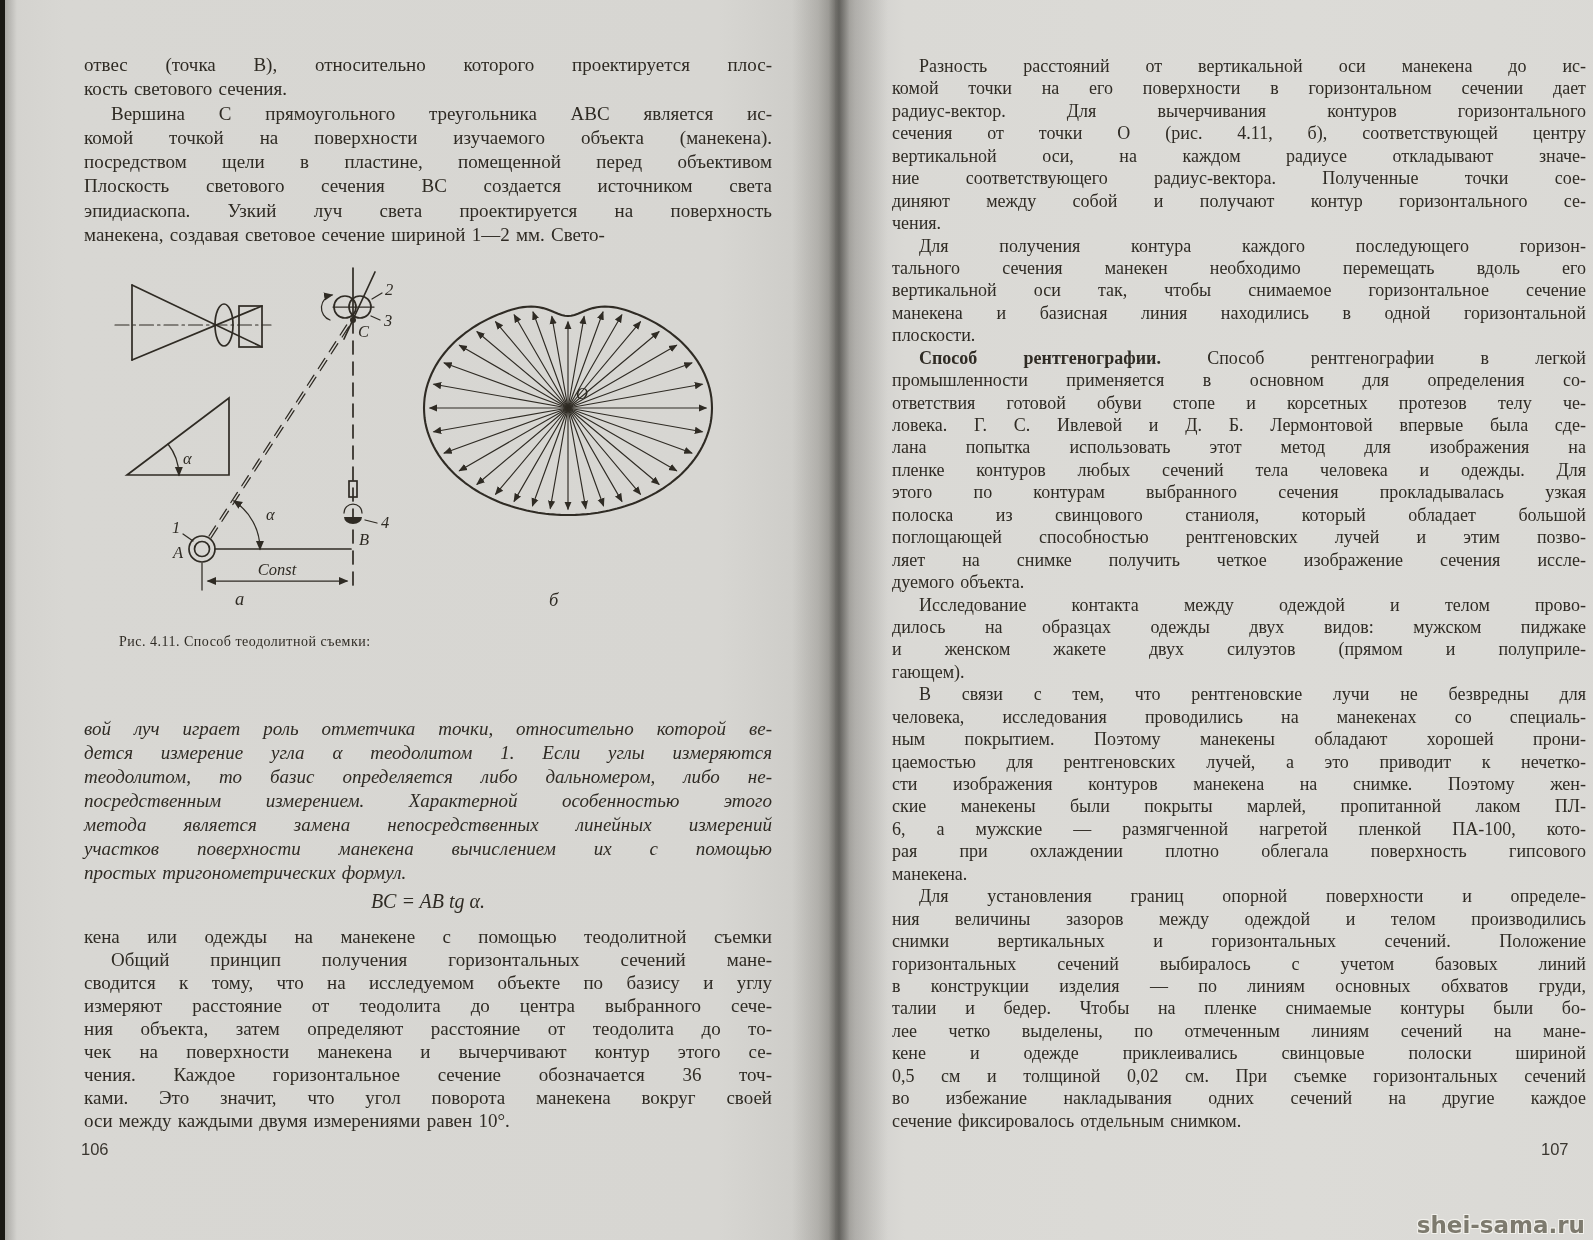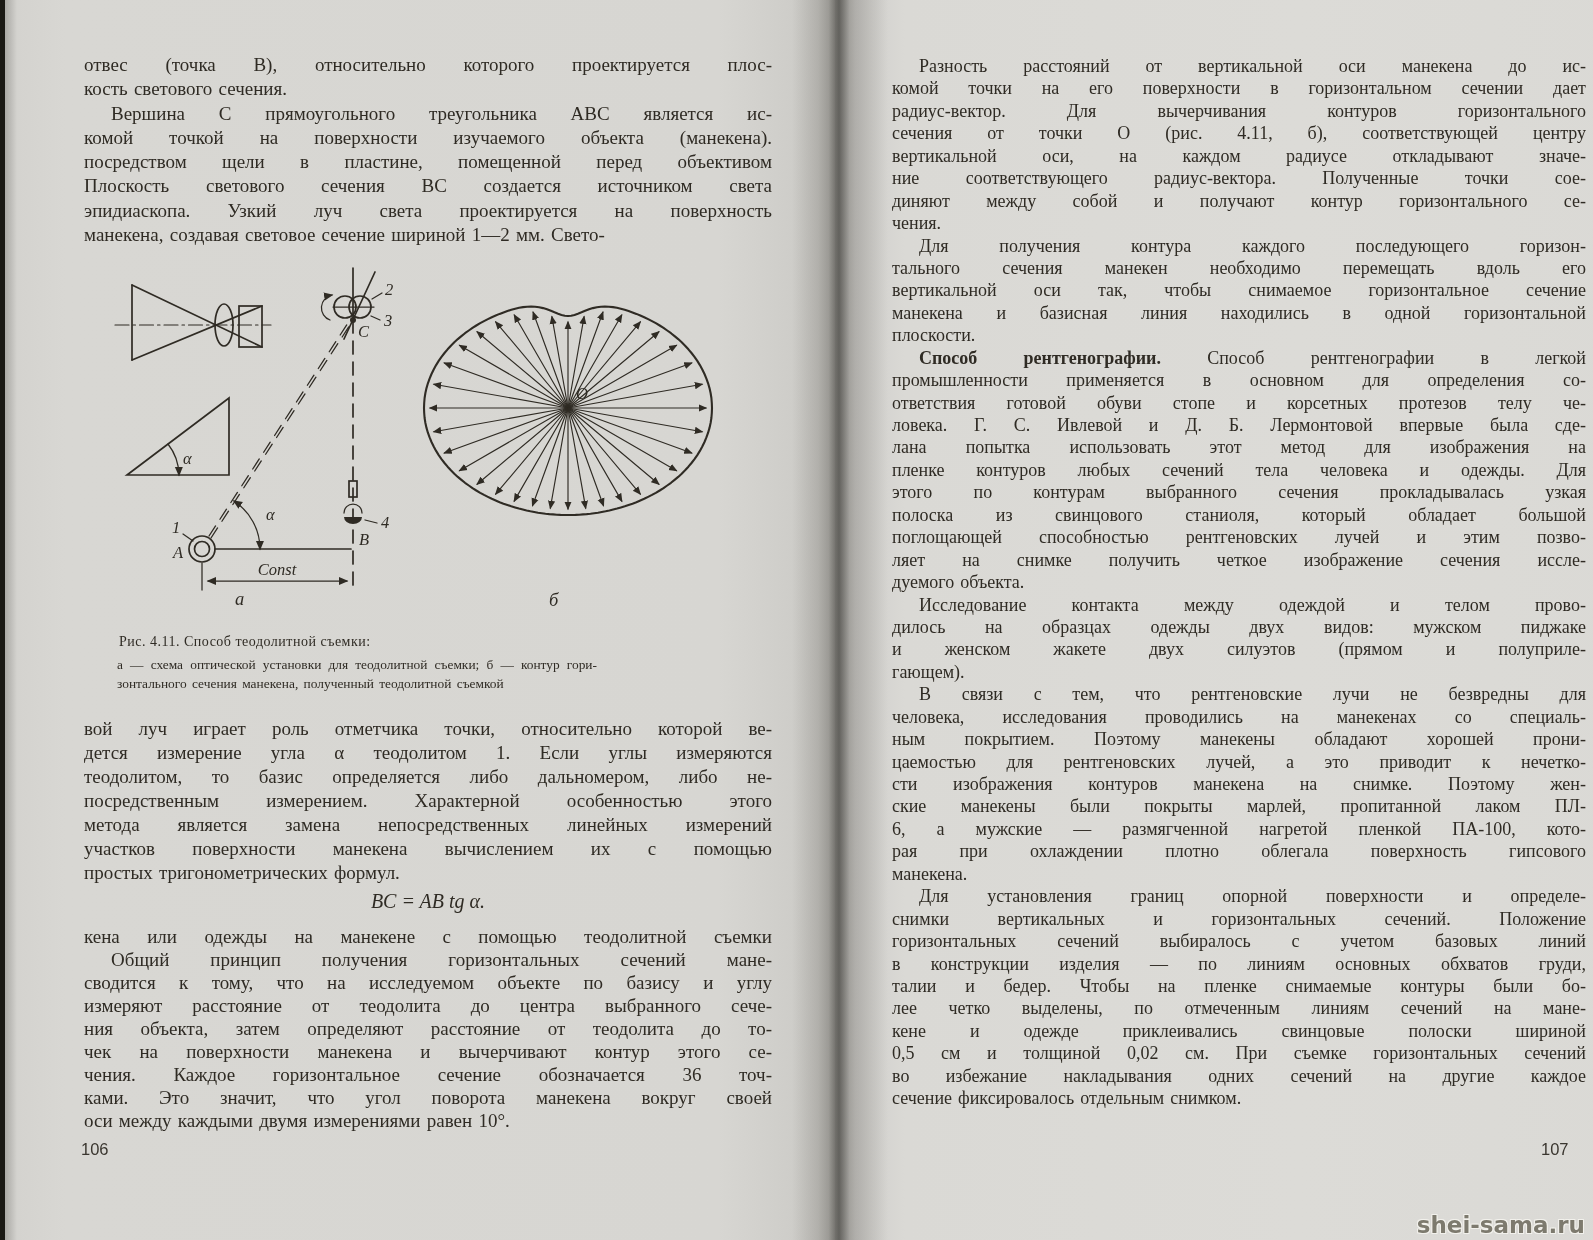--- a/index.html
+++ b/index.html
@@ -7,21 +7,21 @@
   .page{position:absolute;top:0;height:1240px;}
   .lp{left:5px;width:830px;background:linear-gradient(90deg,#a9a8a4 0,#d4d3cf 12px,#d8d7d3 60px,#d7d6d2 86%,#cbcac6 98%,#b5b4b0 100%);}
   .rp{left:835px;width:843px;background:linear-gradient(90deg,#aeada9 0,#cfcecb 20px,#dad9d5 70px,#dcdbd7 55%,#dad9d5 100%);}
   .gutter{position:absolute;left:792px;top:0;width:96px;height:1240px;pointer-events:none;
     background:linear-gradient(90deg,rgba(40,36,28,0) 0%,rgba(40,36,28,.22) 38%,rgba(18,16,12,.5) 49%,rgba(40,36,28,.22) 60%,rgba(40,36,28,0) 100%);}
   .tcol{position:absolute;font-family:"Liberation Serif","DejaVu Serif",serif;color:#2f2b24;}
   .jline{text-align:justify;text-align-last:justify;word-spacing:1.5px;}
   .jline.last{text-align-last:left;}
   .jline.ind{text-indent:27px;}
   .col-l .jline{height:24.3px;font-size:19px;}
-  .col-lm .jline{height:24.0px;font-size:19px;}
+  .col-lm .jline{height:24.0px;font-size:19px;font-style:italic;}
   .col-lb .jline{height:23.0px;font-size:19px;}
   .col-r .jline{height:22.45px;font-size:18px;}
   .cap .jline{height:19px;font-size:13.4px;word-spacing:2px;}
   .cap-title{position:absolute;font-family:"Liberation Serif","DejaVu Serif",serif;color:#2f2b24;font-size:14px;letter-spacing:.5px;}
   .formula{position:absolute;left:79px;top:890px;width:688px;text-align:center;font-style:italic;
     font-family:"Liberation Serif","DejaVu Serif",serif;font-size:20px;color:#2f2b24;}
   .pnum{position:absolute;font-family:"Liberation Sans","DejaVu Sans",sans-serif;font-size:16.5px;color:#3a362f;}
   .watermark{position:absolute;right:8px;bottom:2px;font-family:"DejaVu Sans","Liberation Sans",sans-serif;
     font-weight:bold;font-size:23px;color:#7d7a6e;
     text-shadow:-1px -1px 0 #f2f1ec,1px -1px 0 #f2f1ec,-1px 1px 0 #f2f1ec,1px 1px 0 #f2f1ec;}
@@ -152,24 +152,20 @@
           <line x1="469" y1="146" x2="559.9" y2="222.2" class="ray" marker-end="url(#ah2)"></line>
           <line x1="469" y1="146" x2="577.5" y2="208.7" class="ray" marker-end="url(#ah2)"></line>
           <line x1="469" y1="146" x2="592.7" y2="191.0" class="ray" marker-end="url(#ah2)"></line>
           <line x1="469" y1="146" x2="603.2" y2="169.7" class="ray" marker-end="url(#ah2)"></line>
         </g>
       <text x="477" y="137">O</text>
       <text class="big" x="450" y="344">б</text>
     </svg>
 
     <div class="cap-title" style="left:114px;top:634px">Рис. 4.11. Способ теодолитной съемки:</div>
-    <div class="tcol cap" style="left:112px;top:657px;width:480px">
-        <div class="jline">а — схема оптической установки для теодолитной съемки; б — контур гори-</div>
-        <div class="jline last">зонтального сечения манекена, полученный теодолитной съемкой</div>
-      </div>
 
     <div class="tcol col-lm" style="left:79px;top:718px;width:688px">
         <div class="jline">вой луч играет роль отметчика точки, относительно которой ве-</div>
         <div class="jline">дется измерение угла α теодолитом 1. Если углы измеряются</div>
         <div class="jline">теодолитом, то базис определяется либо дальномером, либо не-</div>
         <div class="jline">посредственным измерением. Характерной особенностью этого</div>
         <div class="jline">метода является замена непосредственных линейных измерений</div>
         <div class="jline">участков поверхности манекена вычислением их с помощью</div>
         <div class="jline last">простых тригонометрических формул.</div>
       </div>
@@ -224,20 +220,21 @@
         <div class="jline ind">В связи с тем, что рентгеновские лучи не безвредны для</div>
         <div class="jline">человека, исследования проводились на манекенах со специаль-</div>
         <div class="jline">ным покрытием. Поэтому манекены обладают хорошей прони-</div>
         <div class="jline">цаемостью для рентгеновских лучей, а это приводит к нечетко-</div>
         <div class="jline">сти изображения контуров манекена на снимке. Поэтому жен-</div>
         <div class="jline">ские манекены были покрыты марлей, пропитанной лаком ПЛ-</div>
         <div class="jline">6, а мужские — размягченной нагретой пленкой ПА-100, кото-</div>
         <div class="jline">рая при охлаждении плотно облегала поверхность гипсового</div>
         <div class="jline last">манекена.</div>
         <div class="jline ind">Для установления границ опорной поверхности и определе-</div>
+        <div class="jline">ния величины зазоров между одеждой и телом производились</div>
         <div class="jline">снимки вертикальных и горизонтальных сечений. Положение</div>
         <div class="jline">горизонтальных сечений выбиралось с учетом базовых линий</div>
         <div class="jline">в конструкции изделия — по линиям основных обхватов груди,</div>
         <div class="jline">талии и бедер. Чтобы на пленке снимаемые контуры были бо-</div>
         <div class="jline">лее четко выделены, по отмеченным линиям сечений на мане-</div>
         <div class="jline">кене и одежде приклеивались свинцовые полоски шириной</div>
         <div class="jline">0,5 см и толщиной 0,02 см. При съемке горизонтальных сечений</div>
         <div class="jline">во избежание накладывания одних сечений на другие каждое</div>
         <div class="jline last">сечение фиксировалось отдельным снимком.</div>
       </div>

